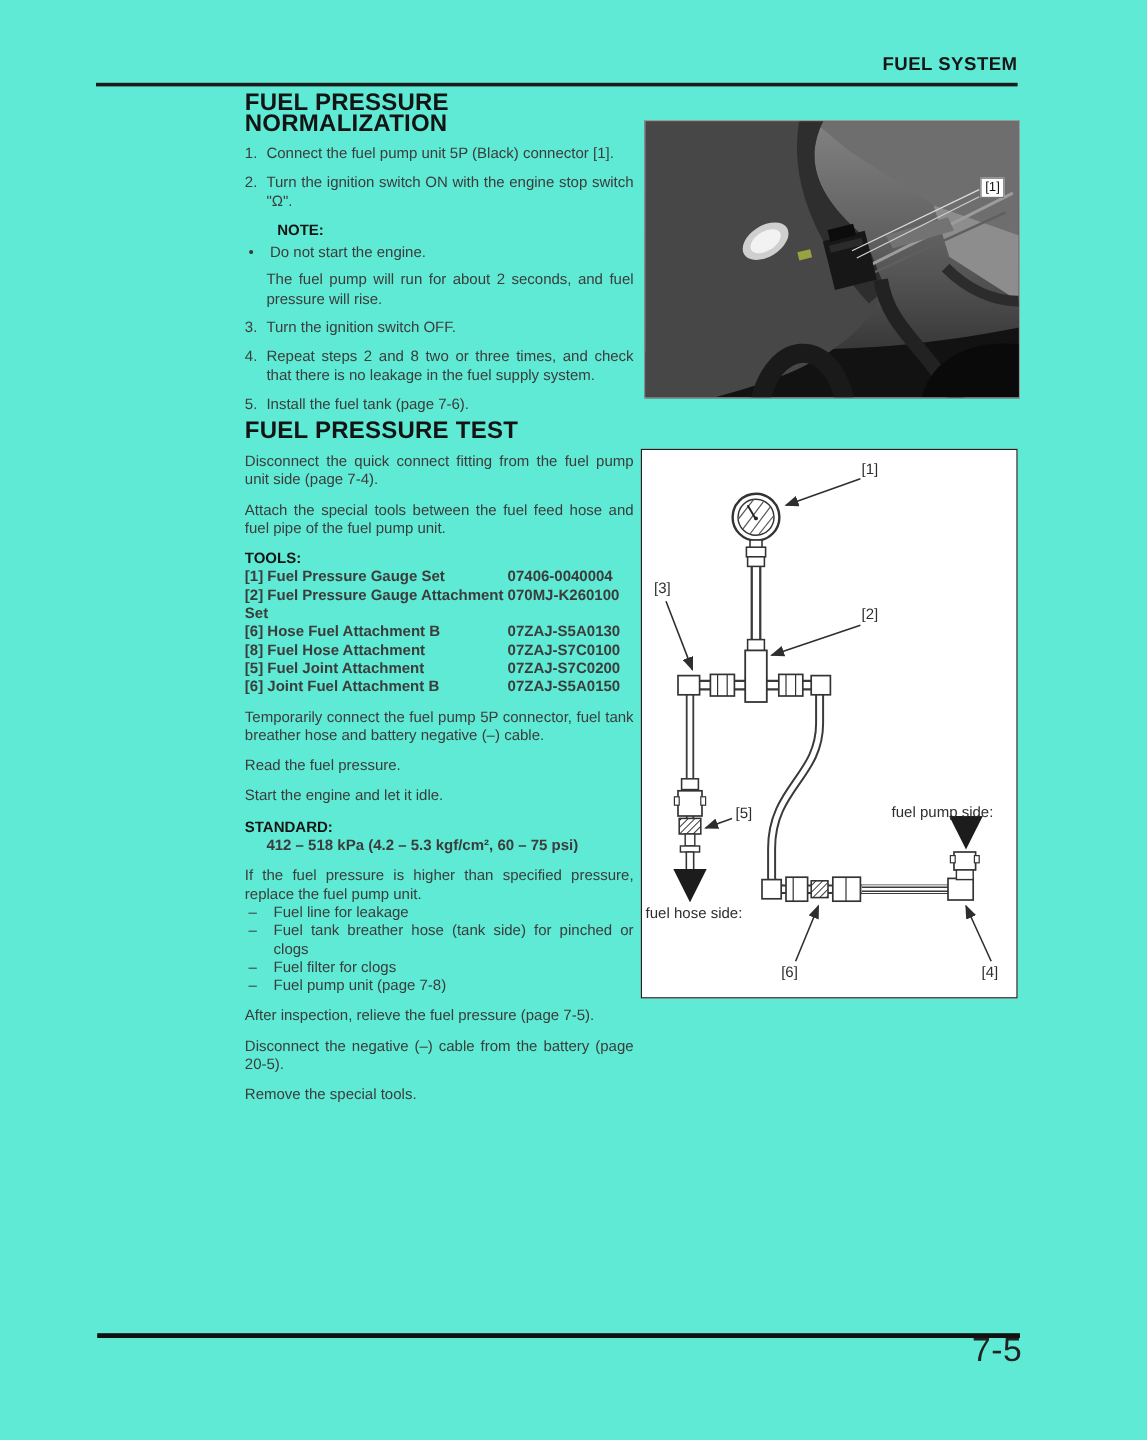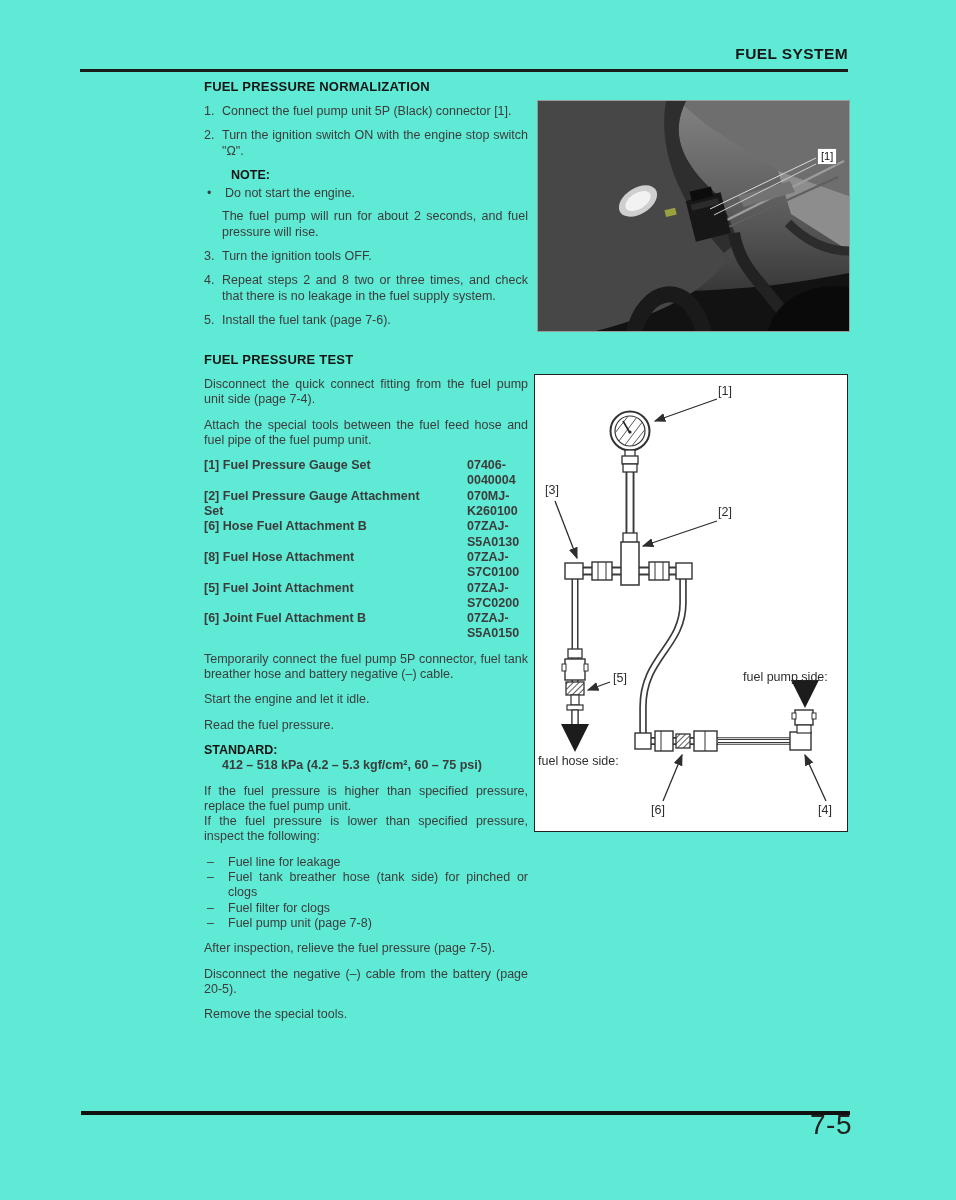--- a/index.html
+++ b/index.html
@@ -18,34 +18,34 @@
   .ftr-rule{position:absolute;left:81px;top:1111px;width:769px;height:4px;background:#111;}
   .ftr-num{
     position:absolute;top:1117px;right:104px;
     font-size:28px;color:#222;letter-spacing:.5px;
   }
   
   .col{position:absolute;left:204px;width:324px;}
   .sec1{top:78px;}
   .sec2{top:351px;}
   h2.sec-title{
-    margin:0 0 9px 0;font-size:13px;line-height:17px;font-weight:700;
+    margin:0 0 9px 0;font-size:20px;line-height:17px;font-weight:700;
     color:#141414;letter-spacing:.2px;
   }
   .para{margin:0 0 10px 0;text-align:justify;}
   .para.tight{margin-bottom:0;}
   .li{display:flex;margin:0 0 9px 0;}
   .li .num{width:18px;flex:0 0 18px;}
   .li .txt{flex:1;text-align:justify;}
   .note-label{font-weight:700;color:#141414;margin:1px 0 3px 0;padding-left:27px;}
   .bullet-row{display:flex;margin:0 0 8px 0;}
   .bullet-row .b{width:18px;flex:0 0 18px;text-align:left;padding-left:3px;}
   .note-para{margin:0 0 9px 18px;text-align:justify;}
   .tools-label,.std-label{font-weight:700;color:#141414;margin:0;}
-  .tool-row{display:flex;font-weight:700;color:#3c3c3c;gap:44px;}
+  .tool-row{display:flex;font-weight:700;color:#3c3c3c;}
   .tool-row .tname{width:219px;flex:0 0 219px;}
   .tool-row .tnum{flex:1;}
   .tools-block{margin-bottom:10px;}
   .std-value{font-weight:700;margin:0 0 10px 18px;}
   .dash-list{margin:0 0 10px 0;}
   .dash-row{display:flex;margin:0 0 0 3px;}
   .dash-row .d{width:21px;flex:0 0 21px;}
   .dash-row .txt{flex:1;text-align:justify;}
   
   .photo{
@@ -89,21 +89,21 @@
 
     <div class="note-label">NOTE:</div>
     <div class="bullet-row">
       <span class="b">•</span>
       <span class="txt">Do not start the engine.</span>
     </div>
     <div class="note-para">The fuel pump will run for about 2 seconds, and fuel pressure will rise.</div>
 
     <div class="li">
       <span class="num">3.</span>
-      <span class="txt">Turn the ignition tools OFF.</span>
+      <span class="txt">Turn the ignition switch OFF.</span>
     </div>
     <div class="li">
       <span class="num">4.</span>
       <span class="txt">Repeat steps 2 and 8 two or three times, and check that there is no leakage in the fuel supply system.</span>
     </div>
     <div class="li">
       <span class="num">5.</span>
       <span class="txt">Install the fuel tank (page 7-6).</span>
     </div>
   </div>
@@ -154,20 +154,21 @@
     <div class="photo-callout">[1]</div>
   </div>
 
   <div class="col sec2">
     <h2 class="sec-title">FUEL PRESSURE TEST</h2>
 
     <div class="para">Disconnect the quick connect fitting from the fuel pump unit side (page 7-4).</div>
     <div class="para">Attach the special tools between the fuel feed hose and fuel pipe of the fuel pump unit.</div>
 
     <div class="tools-block">
+      <div class="tools-label">TOOLS:</div>
       <div class="tool-row">
         <span class="tname">[1] Fuel Pressure Gauge Set</span>
         <span class="tnum">07406-0040004</span>
       </div>
       <div class="tool-row">
         <span class="tname">[2] Fuel Pressure Gauge Attachment Set</span>
         <span class="tnum">070MJ-K260100</span>
       </div>
       <div class="tool-row">
         <span class="tname">[6] Hose Fuel Attachment B</span>
@@ -181,28 +182,27 @@
         <span class="tname">[5] Fuel Joint Attachment</span>
         <span class="tnum">07ZAJ-S7C0200</span>
       </div>
       <div class="tool-row">
         <span class="tname">[6] Joint Fuel Attachment B</span>
         <span class="tnum">07ZAJ-S5A0150</span>
       </div>
     </div>
 
     <div class="para">Temporarily connect the fuel pump 5P connector, fuel tank breather hose and battery negative (–) cable.</div>
+    <div class="para">Read the fuel pressure.</div>
     <div class="para">Start the engine and let it idle.</div>
-    <div class="para">Read the fuel pressure.</div>
 
     <div class="std-label">STANDARD:</div>
     <div class="std-value">412 – 518 kPa (4.2 – 5.3 kgf/cm², 60 – 75 psi)</div>
 
     <div class="para tight">If the fuel pressure is higher than specified pressure, replace the fuel pump unit.</div>
-    <div class="para">If the fuel pressure is lower than specified pressure, inspect the following:</div>
 
     <div class="dash-list">
       <div class="dash-row">
         <span class="d">–</span>
         <span class="txt">Fuel line for leakage</span>
       </div>
       <div class="dash-row">
         <span class="d">–</span>
         <span class="txt">Fuel tank breather hose (tank side) for pinched or clogs</span>
       </div>

